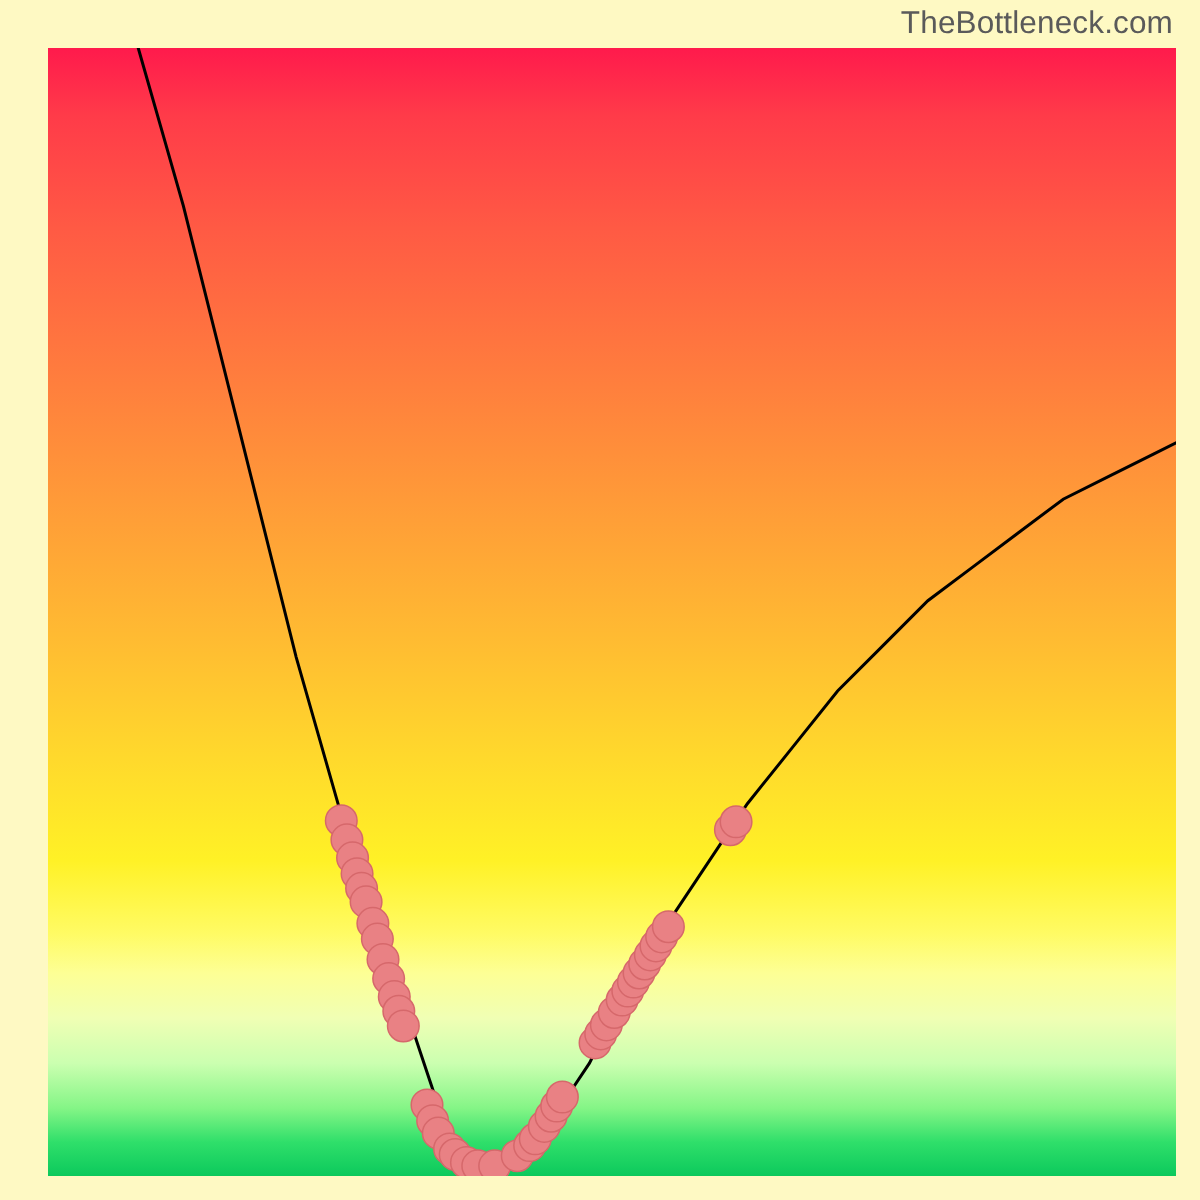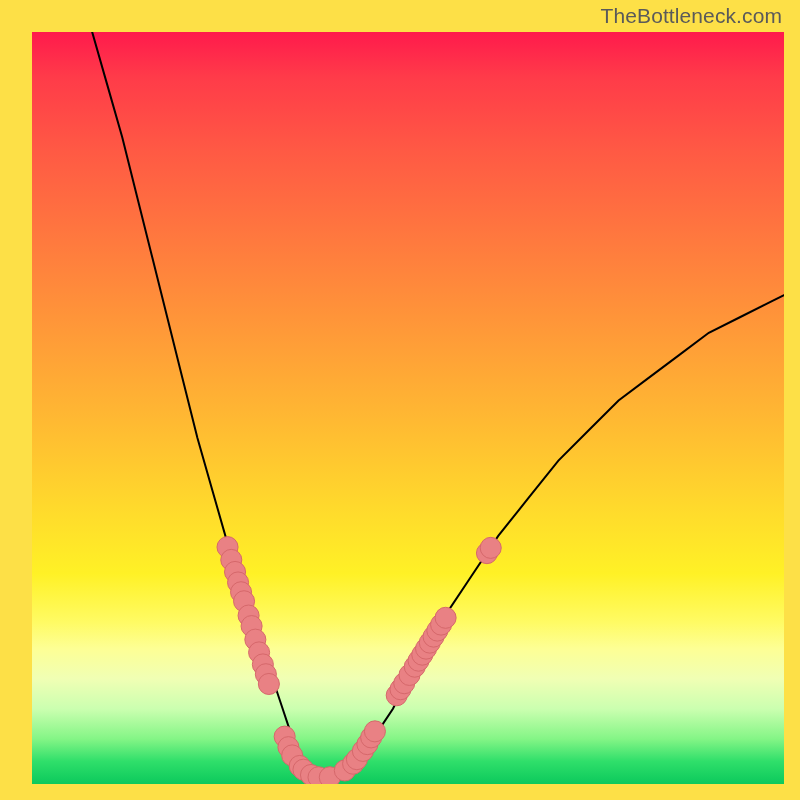--- a/index.html
+++ b/index.html
@@ -10,21 +10,21 @@
     background: #000;
     overflow: hidden;
     font-family: Arial, Helvetica, sans-serif;
   }
   .frame {
     position: absolute;
     left: 0;
     top: 0;
     width: 800px;
     height: 800px;
-    background: #fde047;
+    background: #fef9c3;
   }
   .plot {
     position: absolute;
     left: 32px;
     top: 32px;
     width: 752px;
     height: 752px;
     overflow: hidden;
   }
   .gradient {

